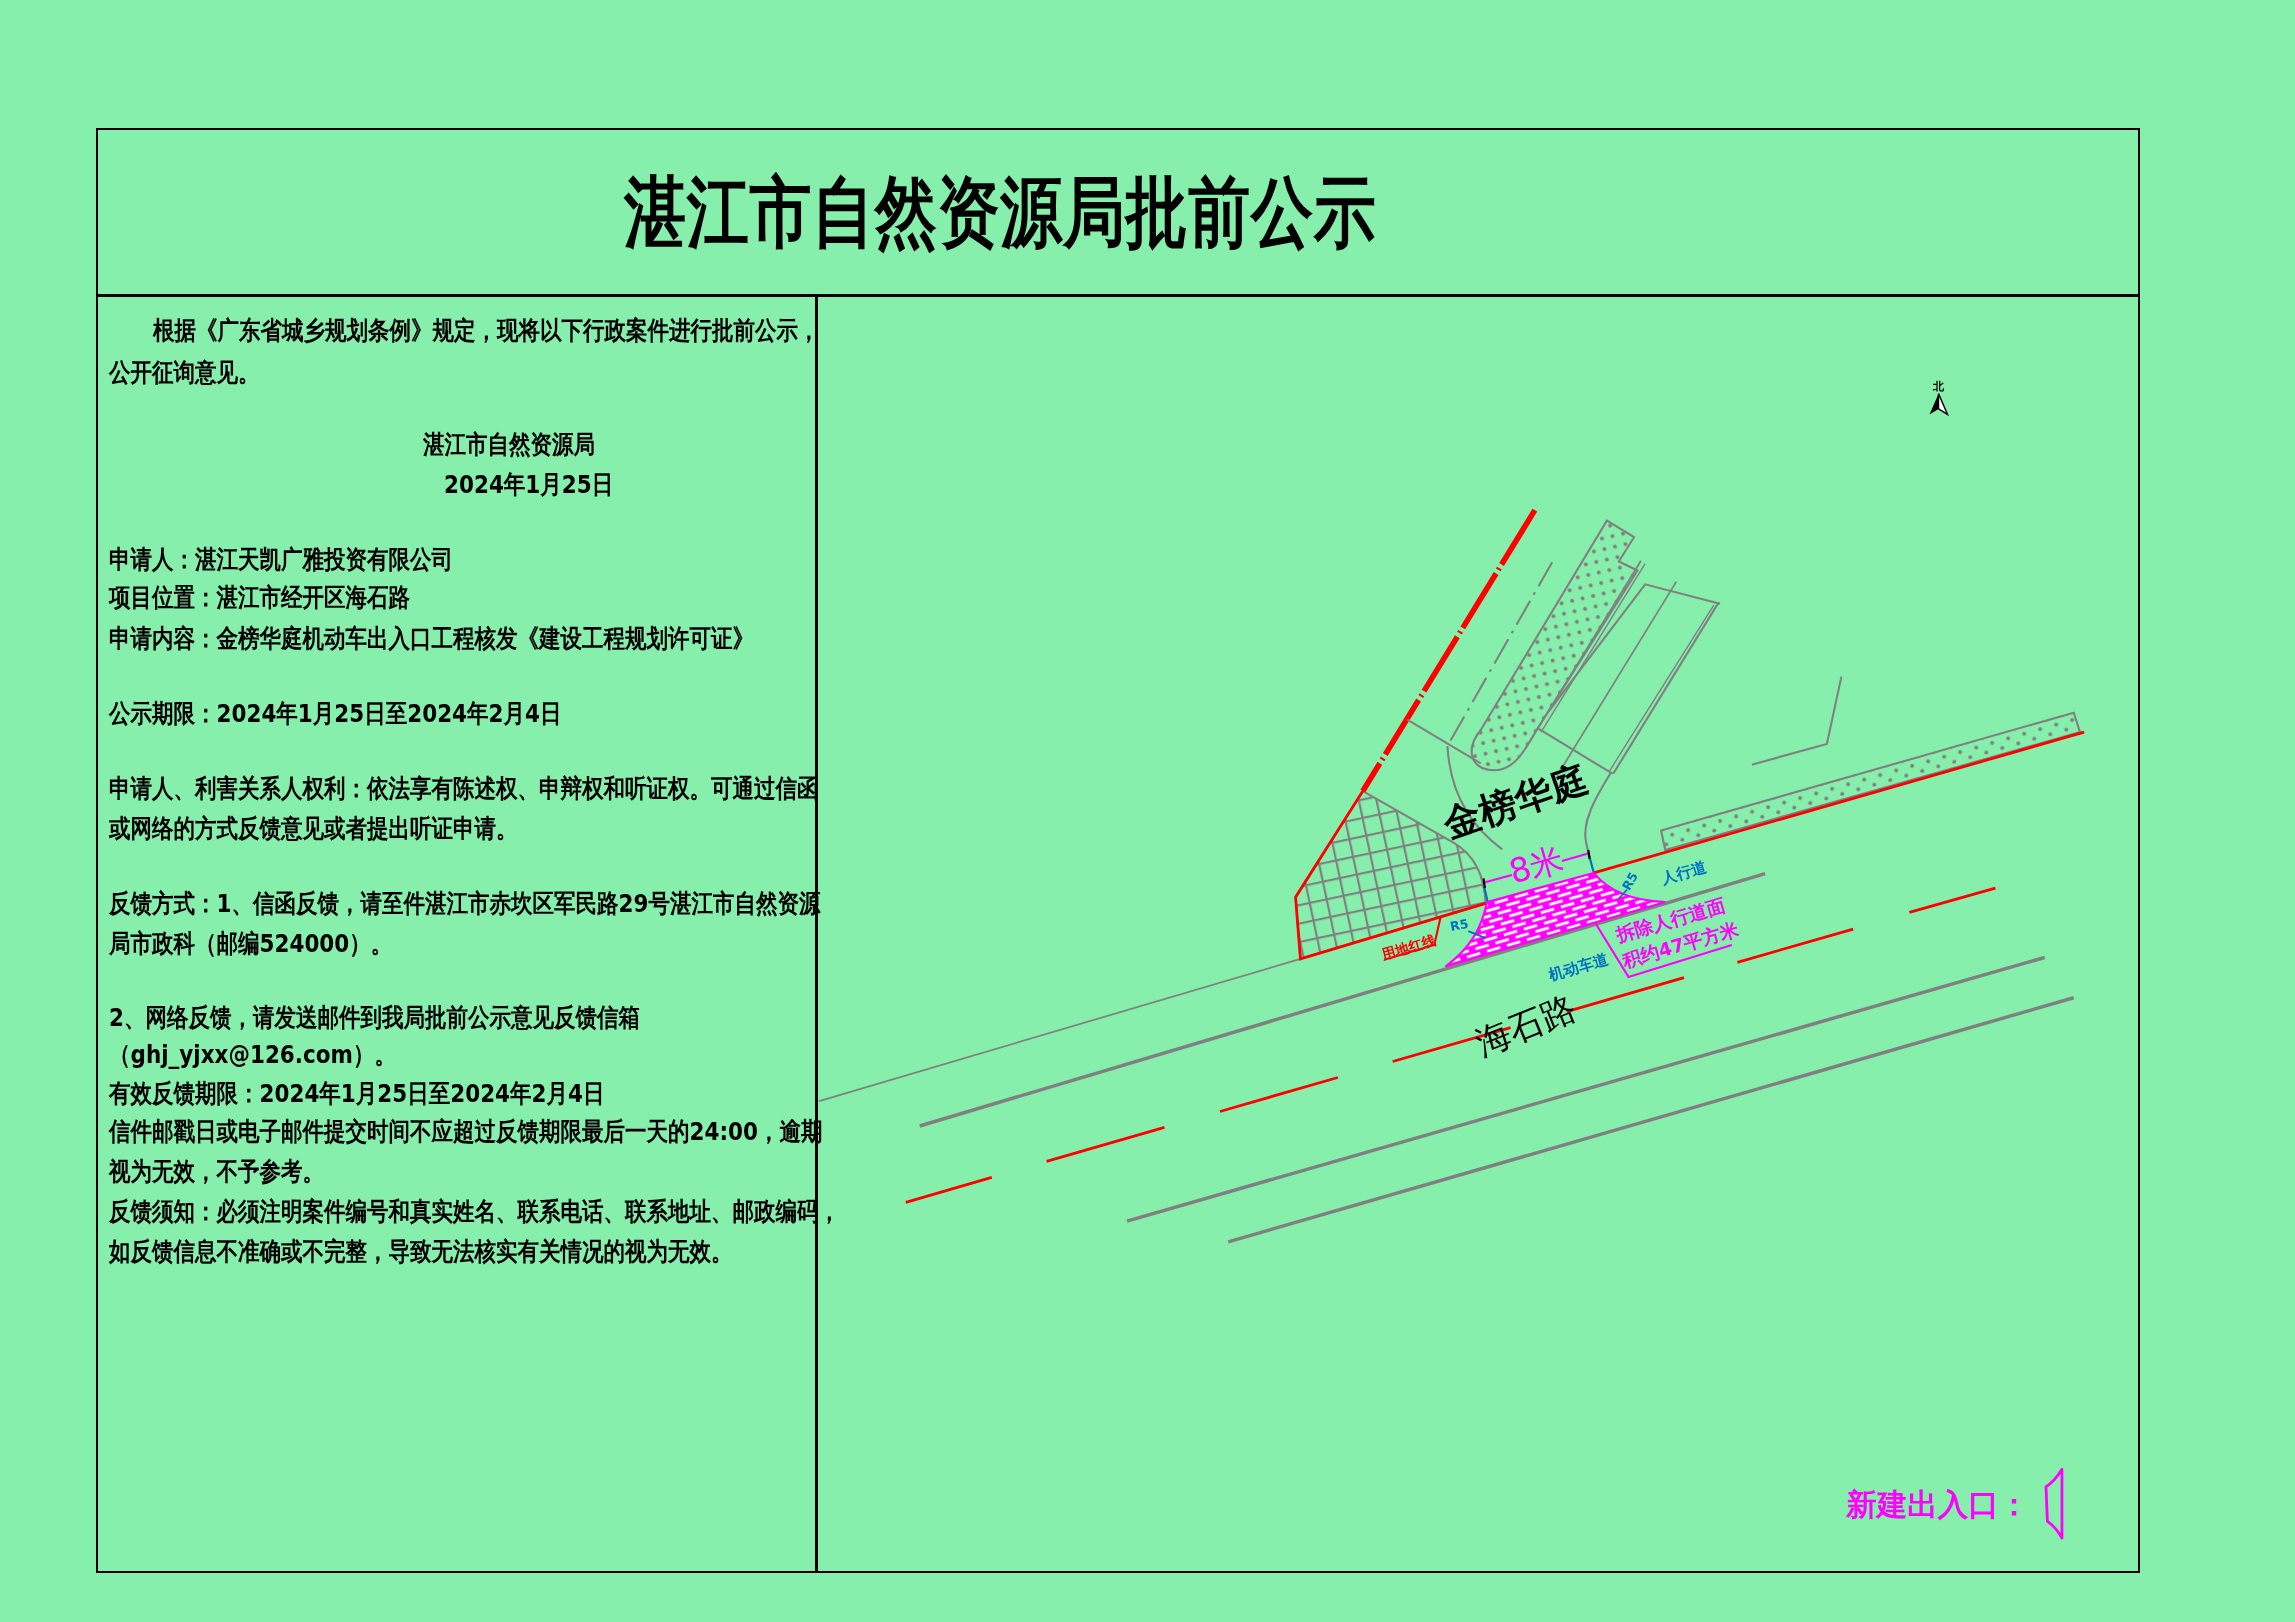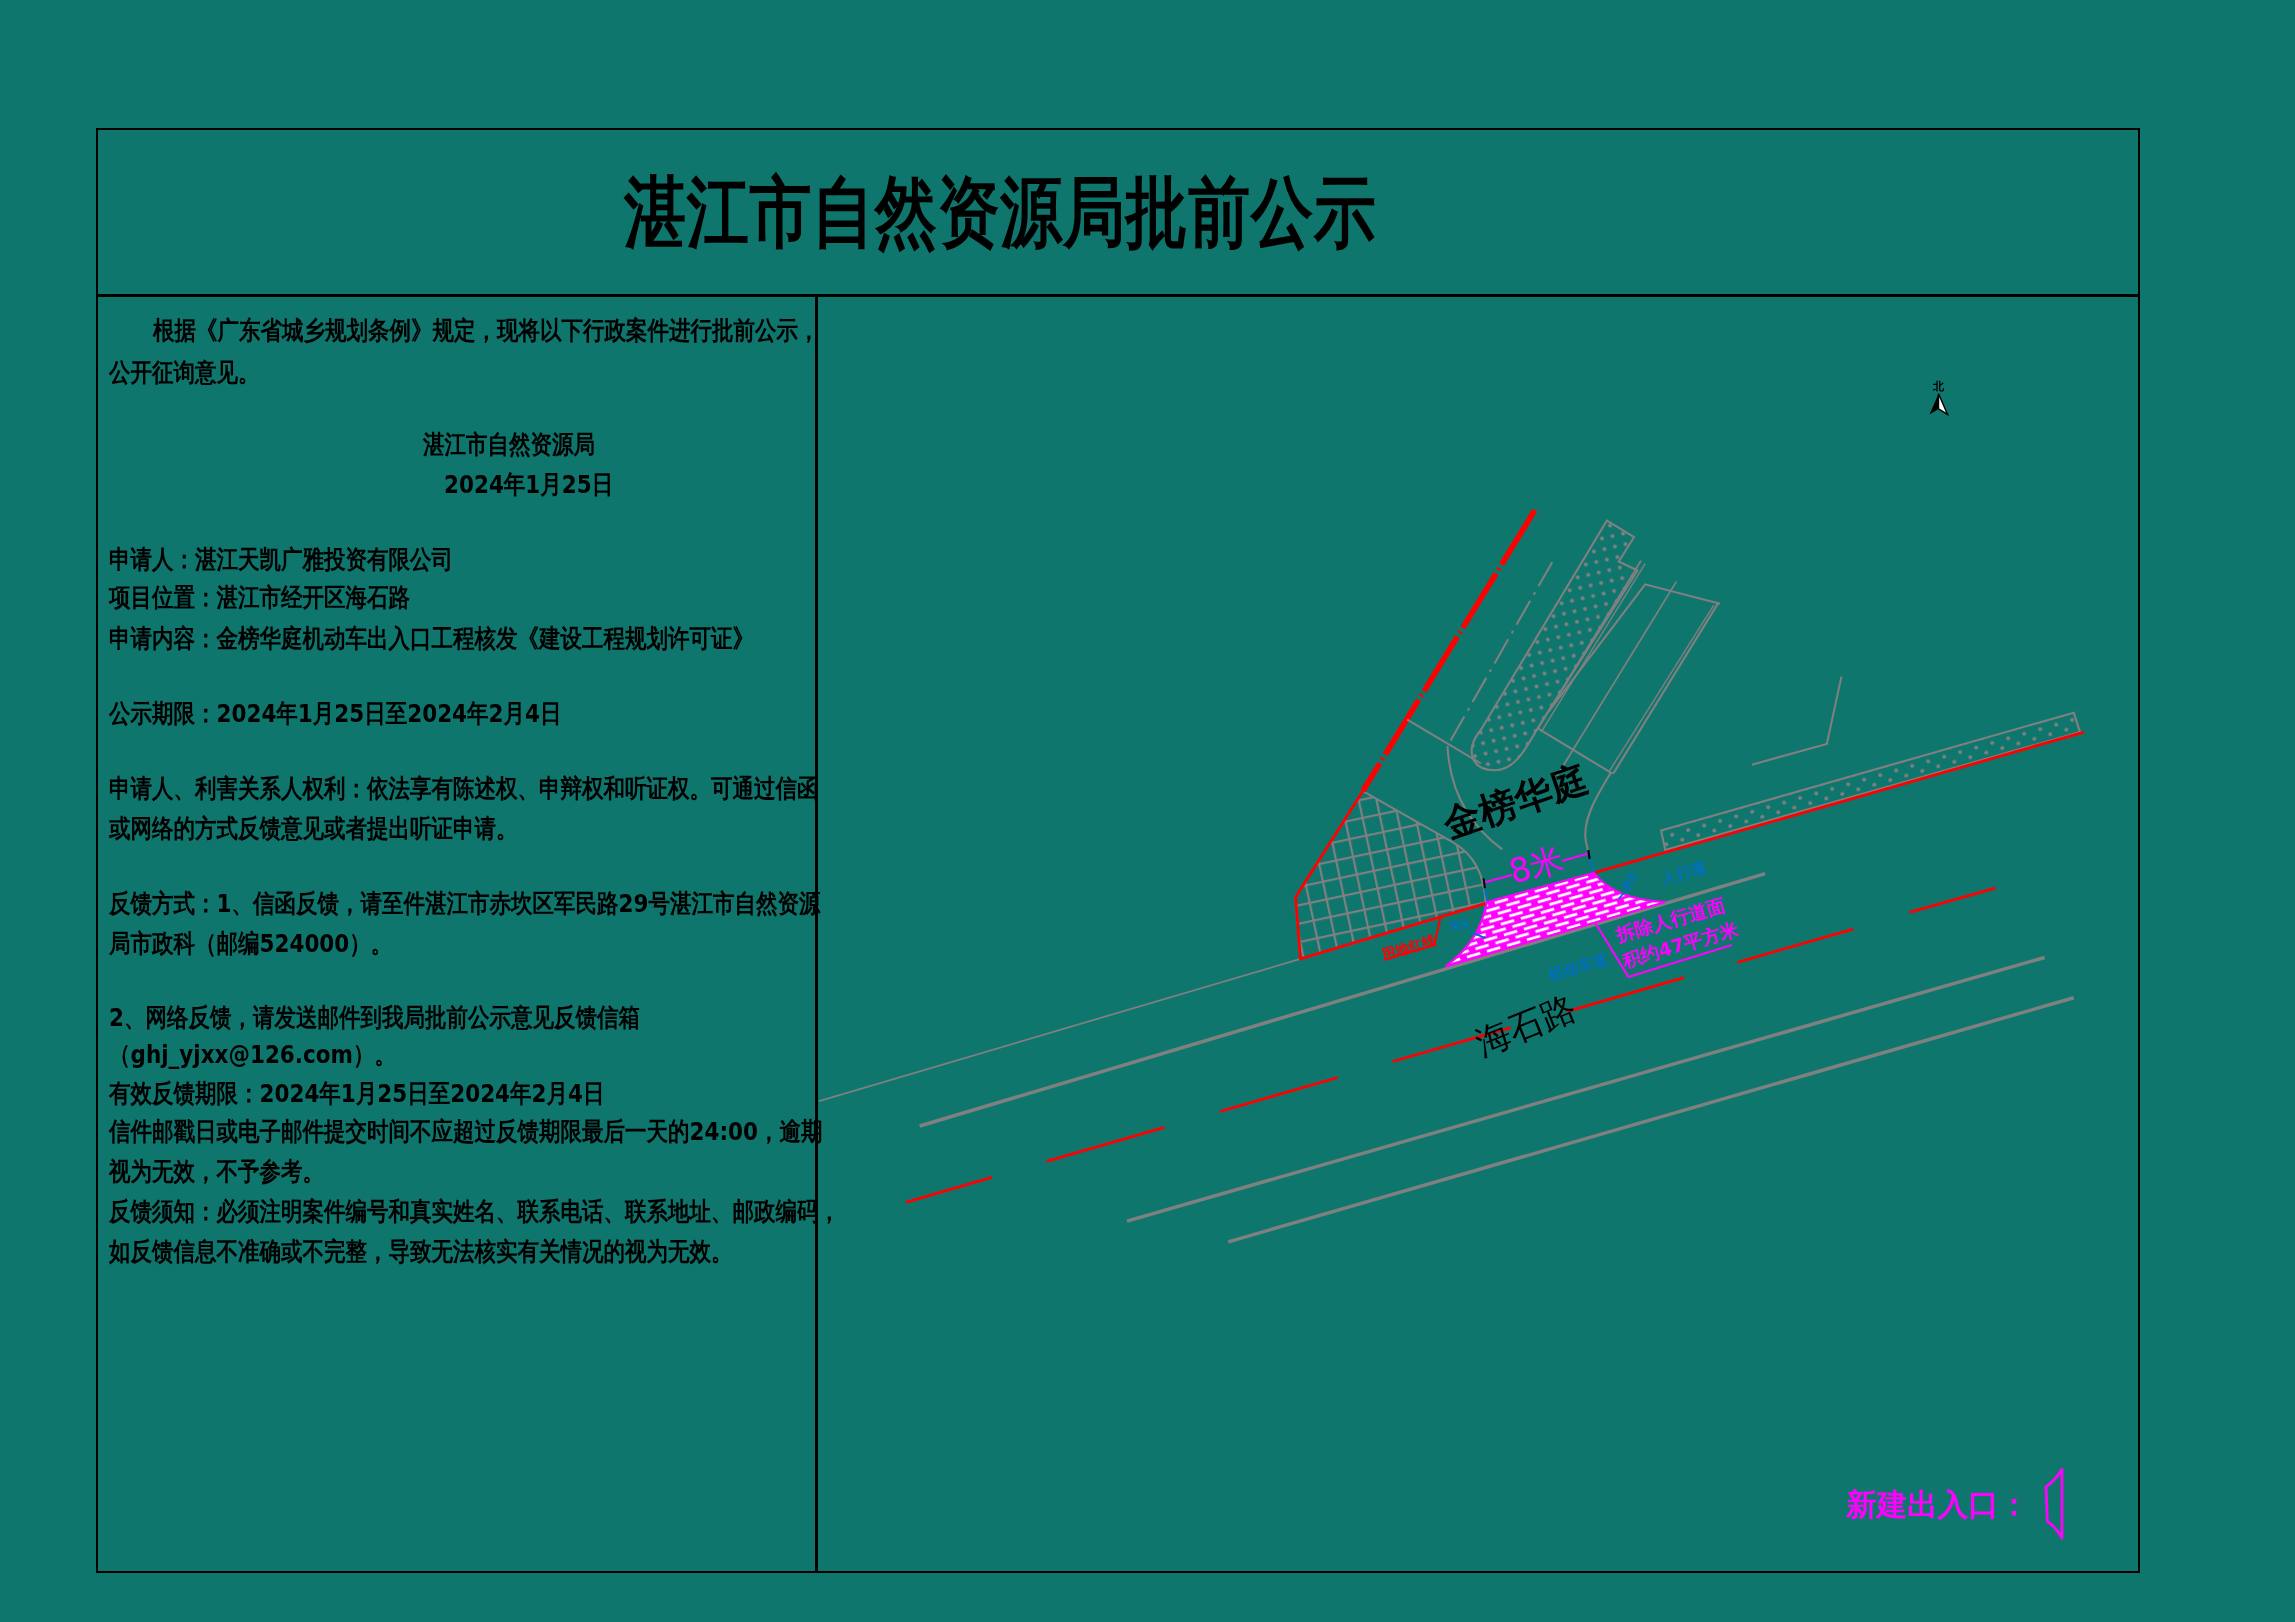--- a/index.html
+++ b/index.html
@@ -1,20 +1,20 @@
 <!DOCTYPE html>
 <html style="font-size:11px"><head>
 <meta charset="utf-8">
 <style>
   html, body { margin: 0; padding: 0; background: #ffffff; }
   #page {
     position: relative;
     width: 2295px;
     height: 1623px;
-    background: #0f766e;
+    background: #86efac;
     overflow: hidden;
     font-family: "DejaVu Sans", "Liberation Sans", sans-serif;
     color: #000;
   }
   .frame {
     position: absolute; left: 96px; top: 128px;
     width: 2044px; height: 1445px;
     border: 2.8px solid #000; box-sizing: border-box;
   }
   .hdiv { position: absolute; left: 96px; top: 294px; width: 2044px; height: 2.8px; background: #000; }

